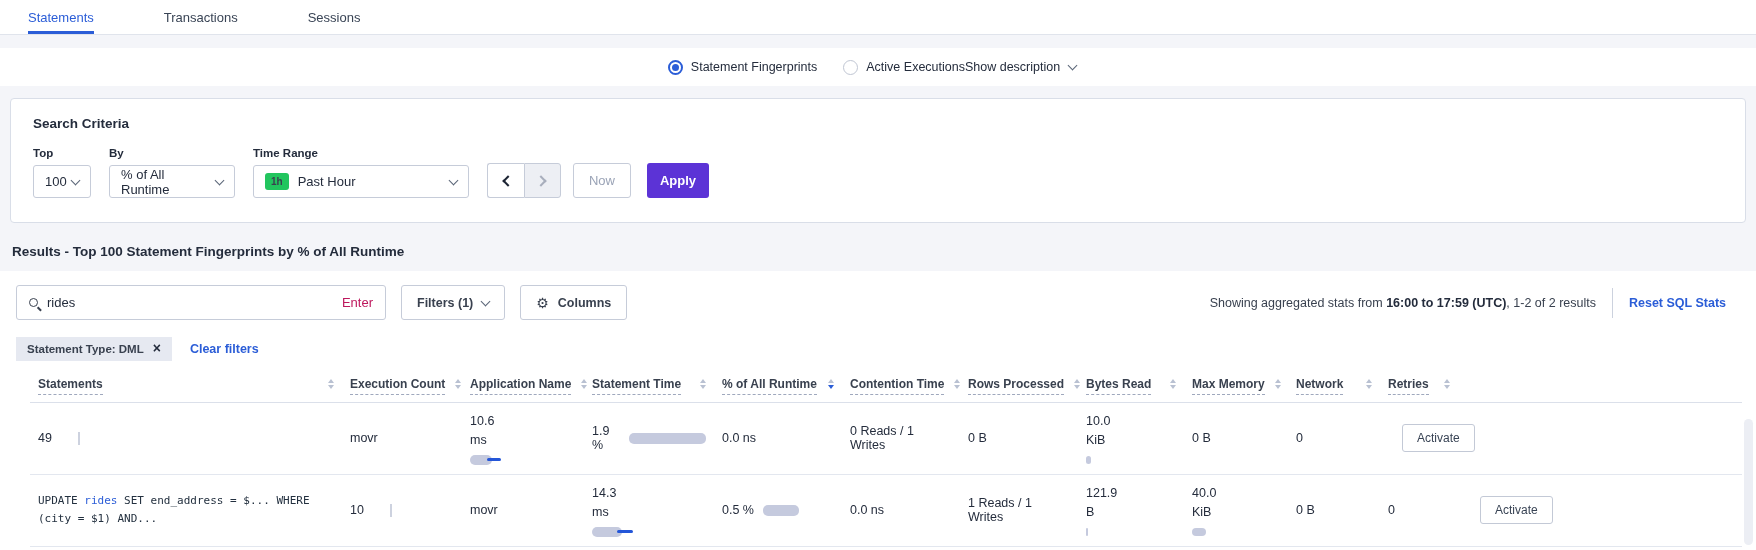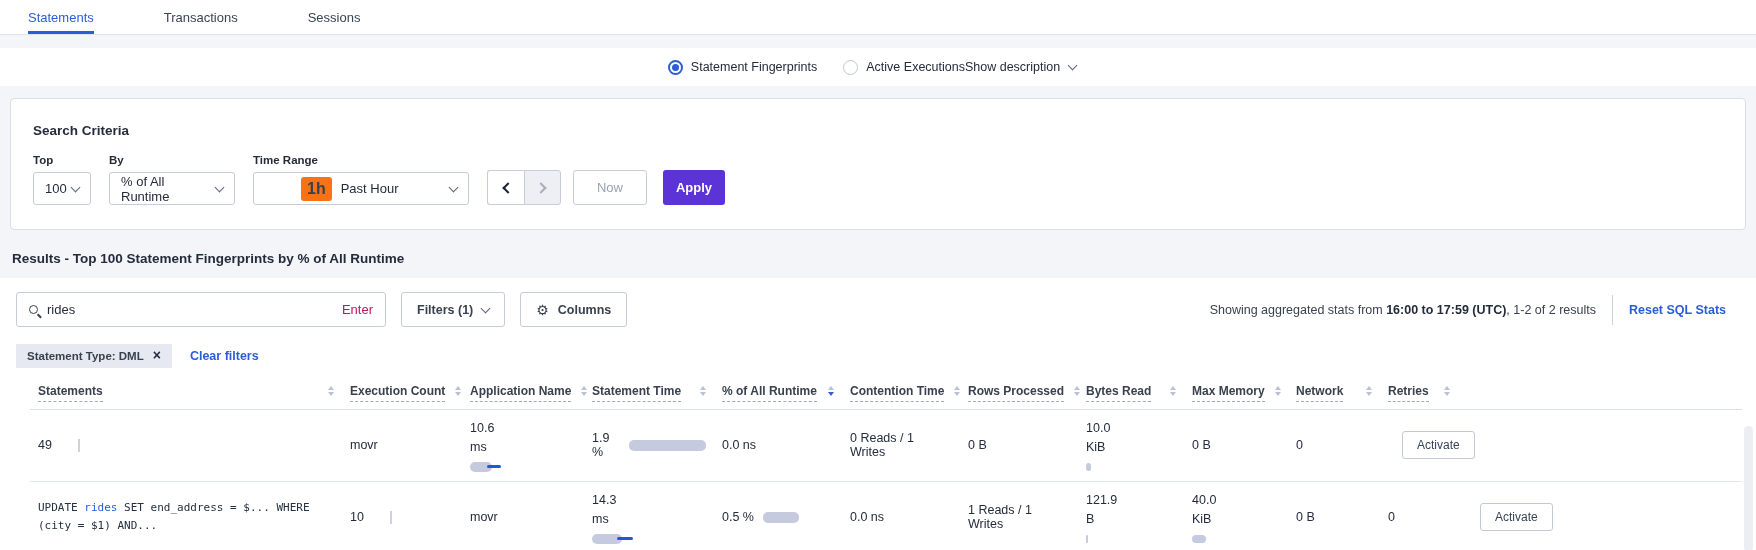--- a/index.html
+++ b/index.html
@@ -16,39 +16,39 @@
   .radio-group { display:flex; align-items:center; gap:26px; }
   .radio-opt { display:flex; align-items:center; gap:8px; font-size:12.5px; color:#242c3c; cursor:pointer; }
   .radio { width:15px; height:15px; border-radius:50%; border:1.5px solid #c0c6d3; background:#fff; position:relative; }
   .radio.on { border:2px solid #2b5dd7; }
   .radio.on::after { content:""; position:absolute; left:2.2px; top:2.2px; width:7px; height:7px; border-radius:50%; background:#2b5dd7; }
   .show-desc { display:flex; align-items:center; gap:9px; font-size:12.5px; color:#242c3c; cursor:pointer; margin-right:12px; }
 
   .chev { width:7px; height:7px; border-right:1.6px solid #5a6577; border-bottom:1.6px solid #5a6577; transform:rotate(45deg); margin-top:-3px; }
 
   
-  .card { margin:12px 10px 0; background:#fff; border:1px solid #d9dee8; border-radius:4px; padding:24px 22px 24px; }
+  .card { margin:12px 10px 0; background:#fff; border:1px solid #d9dee8; border-radius:4px; padding:17px 22px 24px; }
   .card-title { font-size:13.5px; font-weight:bold; color:#242c3c; }
   .form-row { display:flex; align-items:flex-end; margin-top:16px; }
   .field { margin-right:18px; }
   .field-label { font-size:11.5px; font-weight:bold; color:#242c3c; margin-bottom:6px; }
   .select { height:33px; border:1px solid #c6ccd9; border-radius:3px; background:#fff; display:flex; align-items:center; justify-content:space-between; padding:0 11px; font-size:13px; color:#242c3c; cursor:pointer; }
   .sel-top { width:58px; }
   .sel-by { width:126px; }
   .sel-time { width:216px; }
   .time-left { display:flex; align-items:center; gap:9px; }
-  .time-badge { background:#f97316; border-radius:3px; font-size:16px; font-weight:bold; padding:3px 6px; color:#39414f;margin-left:36px; }
+  .time-badge { background:#22c55e; border-radius:3px; font-size:10px; font-weight:bold; padding:3px 6px; color:#39414f; }
   .nav-group { display:flex; margin-right:12px; }
   .nav-btn { width:37px; height:35px; border:1px solid #c6ccd9; background:#fff; display:flex; align-items:center; justify-content:center; cursor:pointer; }
   .nav-btn.prev { border-radius:3px 0 0 3px; border-right:none; }
   .nav-btn.next { border-radius:0 3px 3px 0; background:#edeff4; cursor:default; }
   .angle { width:8px; height:8px; border-right:2px solid #1c2433; border-bottom:2px solid #1c2433; }
   .angle.left  { transform:rotate(135deg); margin-left:3px; }
   .angle.right { transform:rotate(-45deg); border-color:#a8aebc; margin-right:3px; }
-  .now-btn { width:74px; height:35px; border:1px solid #c6ccd9; border-radius:3px; background:#fff; color:#9aa3b6; font-size:13px; display:flex; align-items:center; justify-content:center; margin-right:16px; cursor:default; }
+  .now-btn { width:58px; height:35px; border:1px solid #c6ccd9; border-radius:3px; background:#fff; color:#9aa3b6; font-size:13px; display:flex; align-items:center; justify-content:center; margin-right:16px; cursor:default; }
   .apply-btn { width:62px; height:35px; border:none; border-radius:3px; background:#5c33d6; color:#fff; font-size:13px; font-weight:bold; display:flex; align-items:center; justify-content:center; cursor:pointer; }
 
   
   .results-heading { margin:21px 12px 12px; font-size:13.5px; font-weight:bold; color:#242c3c; }
   .panel { background:#fff; padding:14px 0 4px; position:relative; }
   .toolbar { display:flex; align-items:center; padding:0 16px; }
   .searchbox { width:370px; height:35px; border:1px solid #c6ccd9; border-radius:3px; display:flex; align-items:center; padding:0 12px; gap:9px; background:#fff; }
   .mag { width:9px; height:9px; border:1.6px solid #39414f; border-radius:50%; position:relative; flex:0 0 auto; }
   .mag::after { content:""; position:absolute; width:5px; height:1.6px; background:#39414f; transform:rotate(45deg); left:7px; top:9px; }
   .searchbox input { border:none; outline:none; flex:1; font-size:13px; color:#242c3c; font-family:"Liberation Sans",sans-serif; background:transparent; }

